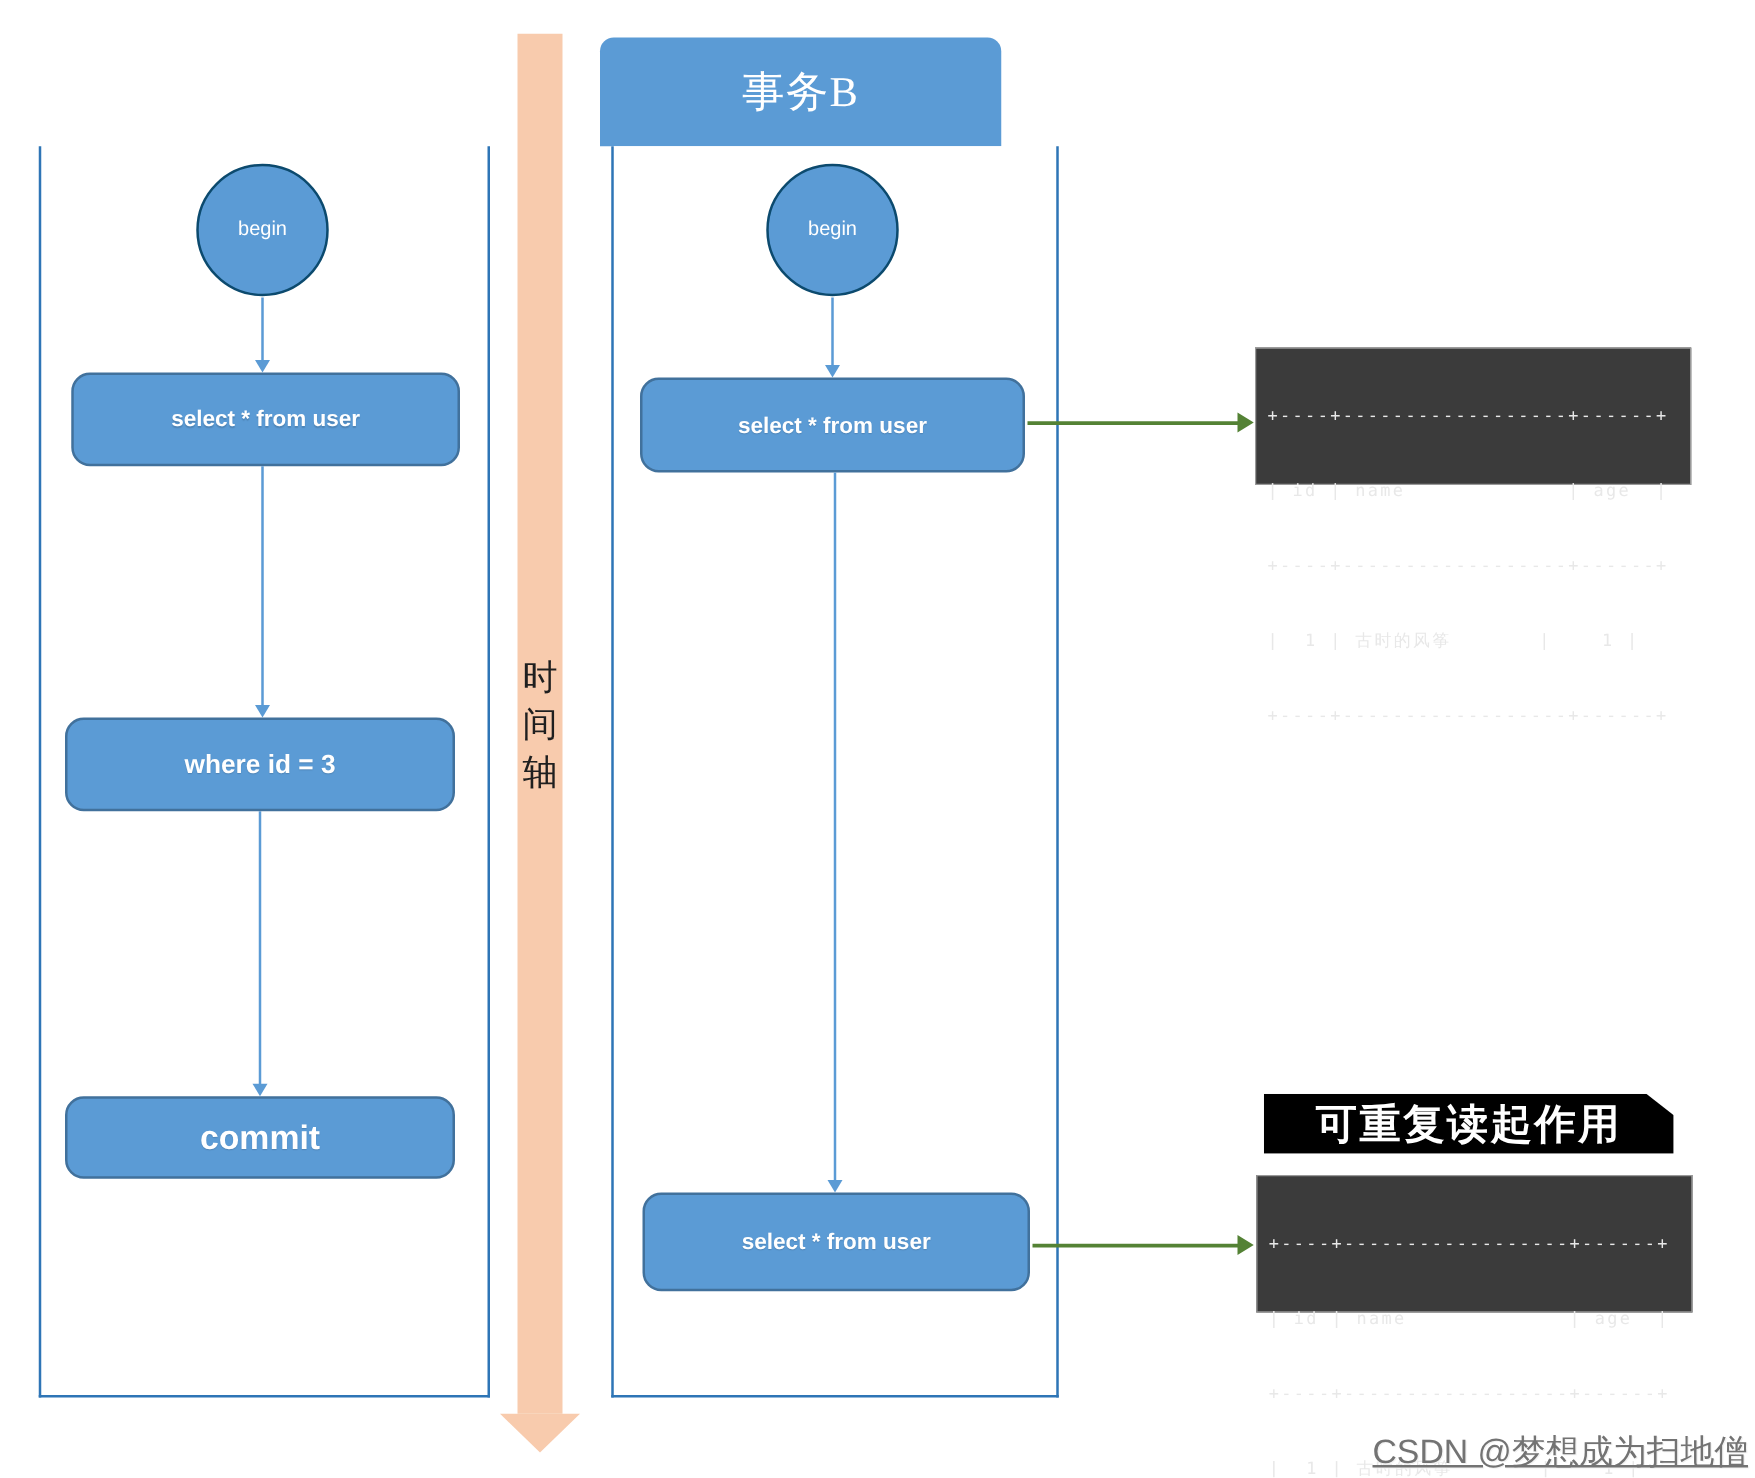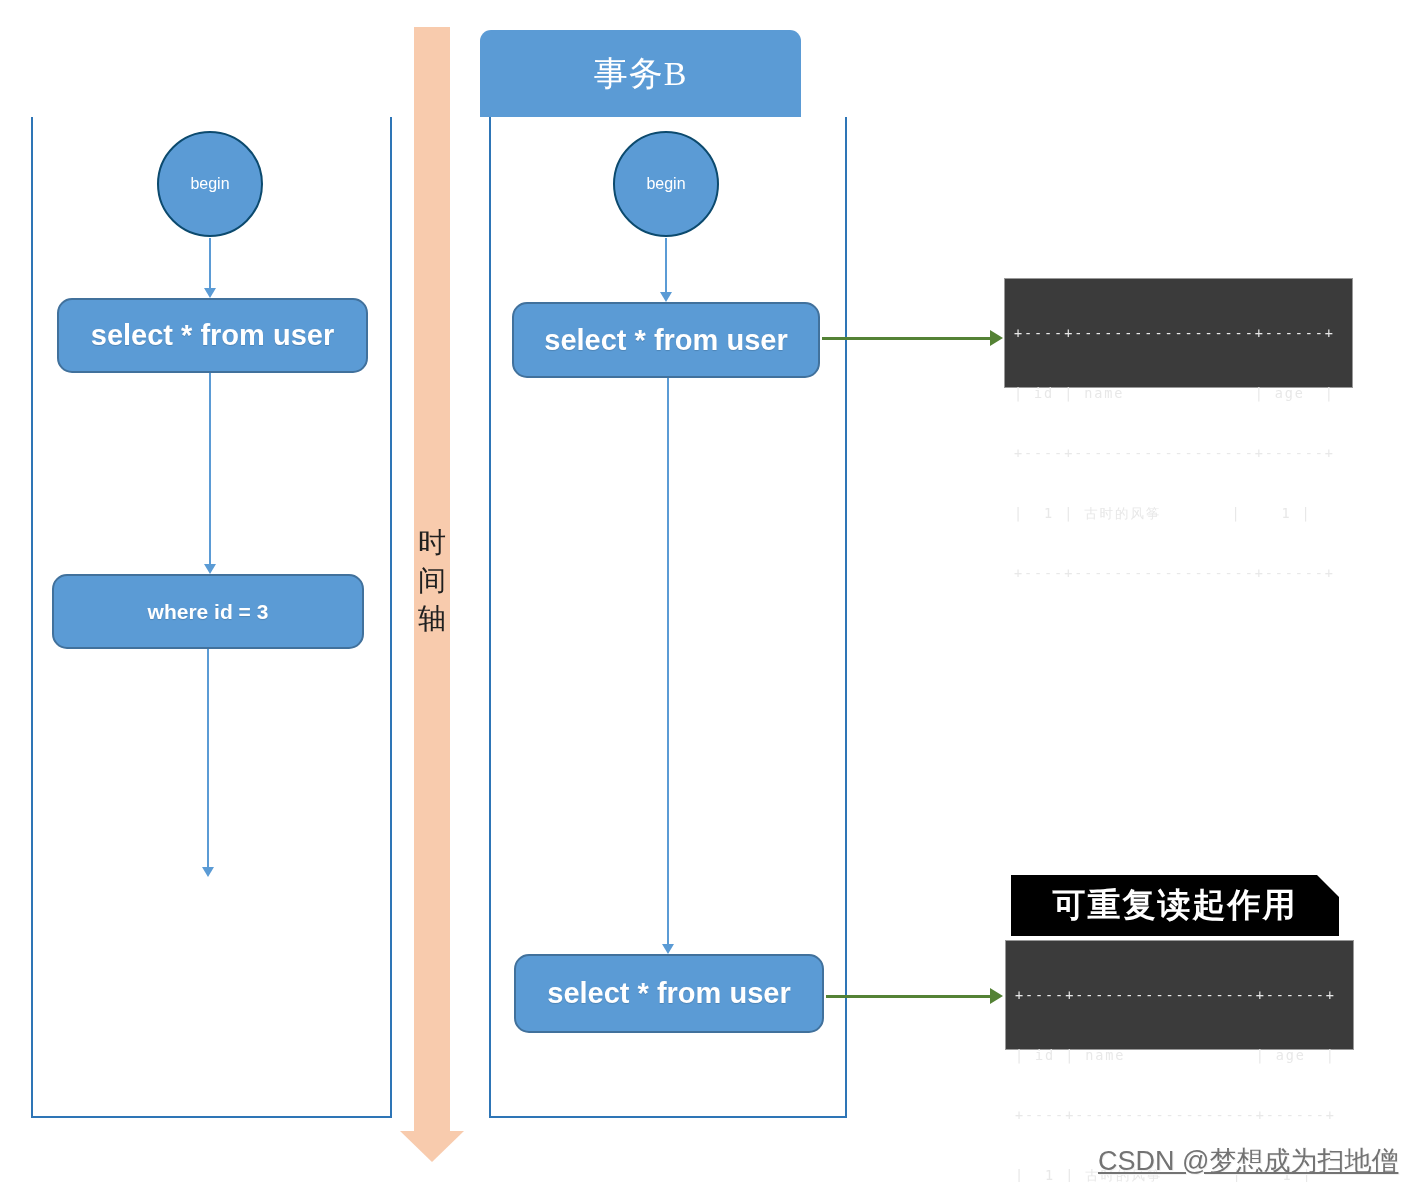--- a/index.html
+++ b/index.html
@@ -27,21 +27,21 @@
     background:#5b9bd5; border:2px solid #0c4a6e; color:#ffffff;
     display:flex; align-items:center; justify-content:center;
     font-weight:normal; font-size:16px;
   }
   .node-box {
     position:absolute; background:#5b9bd5; border:2px solid #41719c;
     border-radius:15px; color:#ffffff; font-weight:bold; text-align:center;
     display:flex; flex-direction:column; align-items:center; justify-content:center;
     text-shadow:0 1px 1px rgba(0,0,0,0.15);
   }
-  .fs23 { font-size:29px; } .fs21 { font-size:21px; line-height:31px; } .fs27 { font-size:27px; }
+  .fs23 { font-size:18px; } .fs21 { font-size:21px; line-height:31px; } .fs27 { font-size:27px; }
 
   
   .varrow { position:absolute; width:14px; }
   .varrow .shaft { position:absolute; left:6px; top:0; bottom:9px; width:2px; background:#5b9bd5; }
   .varrow .head {
     position:absolute; bottom:0; left:1px; width:0; height:0;
     border-left:6px solid transparent; border-right:6px solid transparent;
     border-top:10px solid #5b9bd5;
   }
 
@@ -72,21 +72,21 @@
   .terminal {
     position:absolute; width:349px; height:110px; background:#3b3b3b;
     border:1px solid #999999; color:#e8e8e8; padding:4px 9px;
     font-family:"DejaVu Sans Mono", monospace; font-size:13.5px;
     line-height:20px; letter-spacing:1.9px; white-space:pre;
   }
   .terminal .tline { white-space:pre; }
 
   
   .callout {
-    position:absolute; left:1011px; top:875px; width:328px; height:61px;
+    position:absolute; left:1011px; top:875px; width:328px; height:48px;
     background:#000000; color:#ffffff;
     display:flex; align-items:center; justify-content:center;
     font-size:33px; font-weight:bold; font-family:"Liberation Serif", serif;
     letter-spacing:2px;
     clip-path:polygon(0 0, calc(100% - 22px) 0, 100% 36%, 100% 100%, 0 100%);
   }
 
   .watermark {
     position:absolute; left:1098px; top:1143px; color:#737373; font-size:27px;
     text-shadow:1px 1px 0 #f2f2f2;
@@ -124,20 +124,21 @@
 
   <div class="node-box fs21" style="left:52px; top:574px; width:312px; height:75px;">
     <span>where id = 3</span>
   </div>
 
   <div class="varrow" style="left:201px; top:649px; height:228px;">
     <div class="shaft"></div>
     <div class="head"></div>
   </div>
 
+  <div class="node-box fs27" style="left:52px; top:877px; width:312px; height:66px;">commit</div>
 
   <div class="lane-header" style="left:480px; top:30px; width:321px;">事务B</div>
   <div class="lane-body" style="left:489px; width:358px;"></div>
 
   <div class="node-circle" style="left:613px; top:131px;">begin</div>
 
   <div class="varrow" style="left:659px; top:238px; height:64px;">
     <div class="shaft"></div>
     <div class="head"></div>
   </div>

